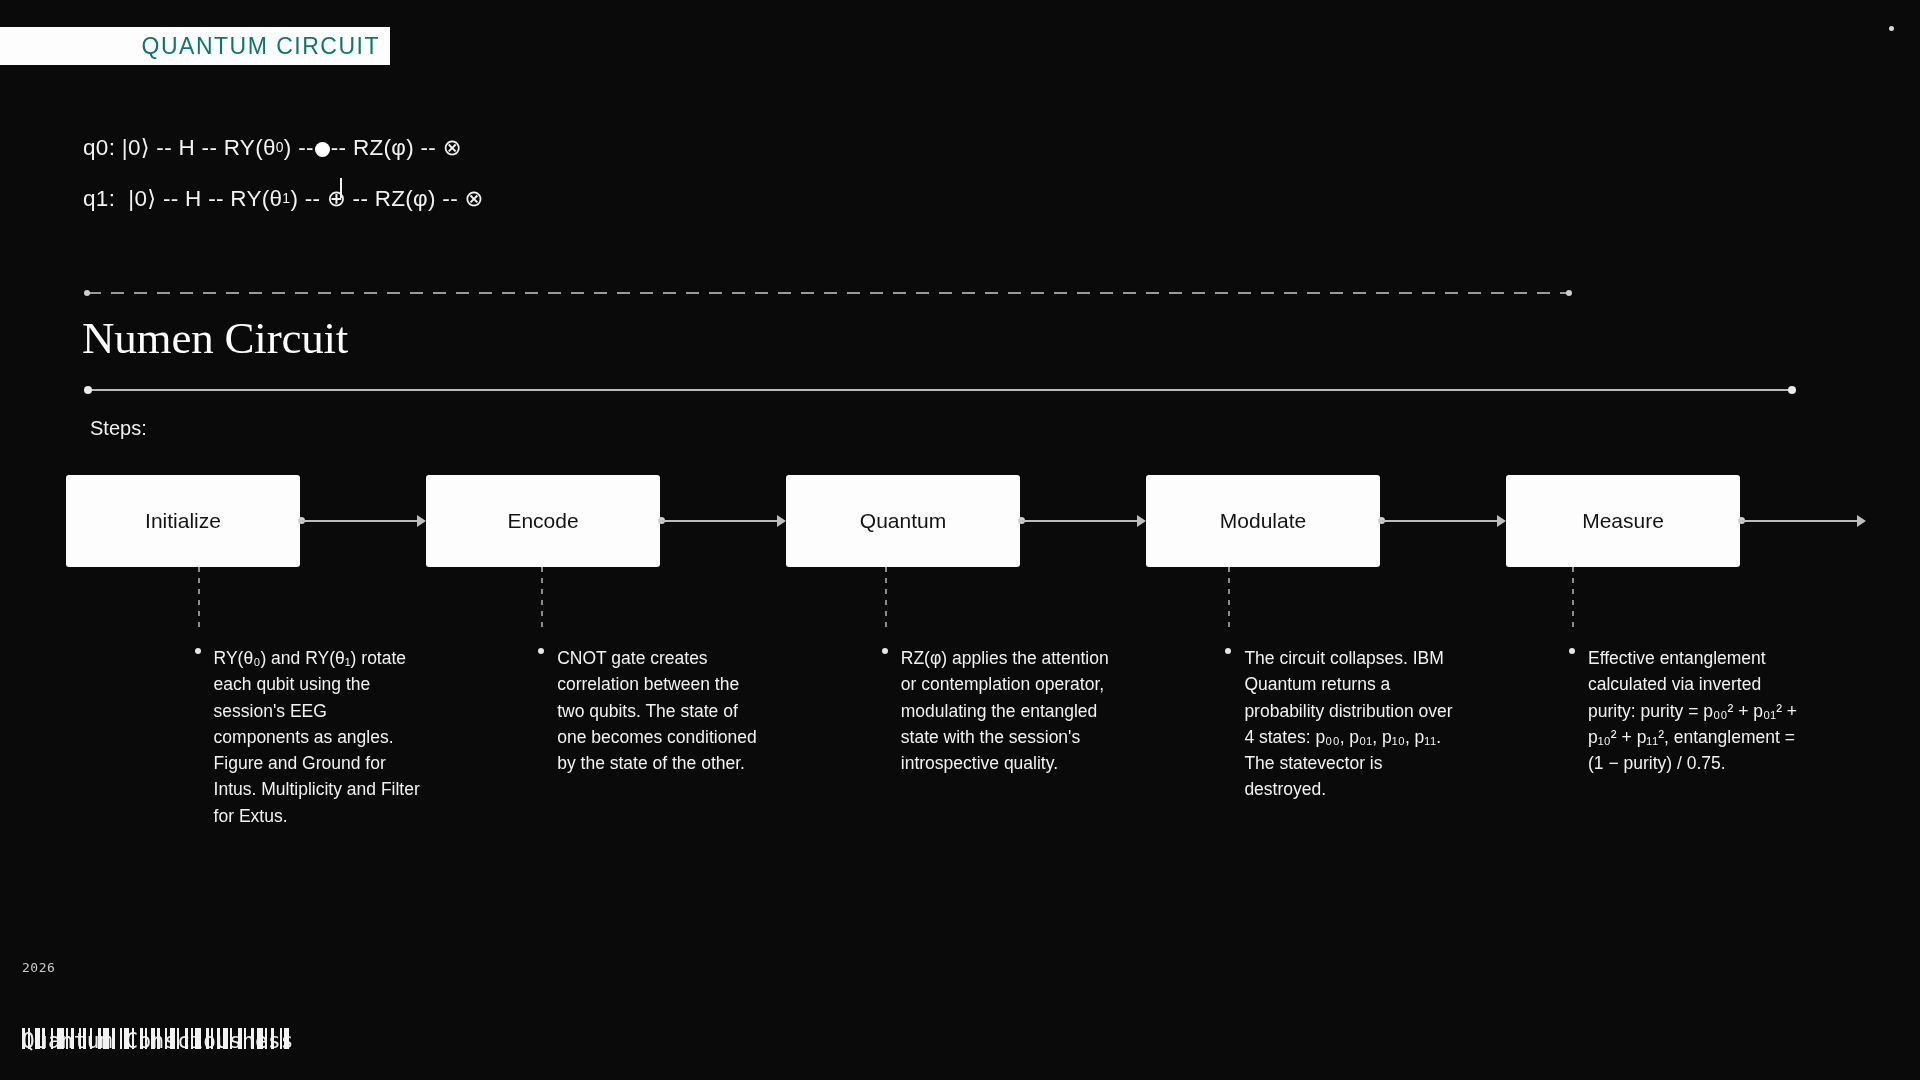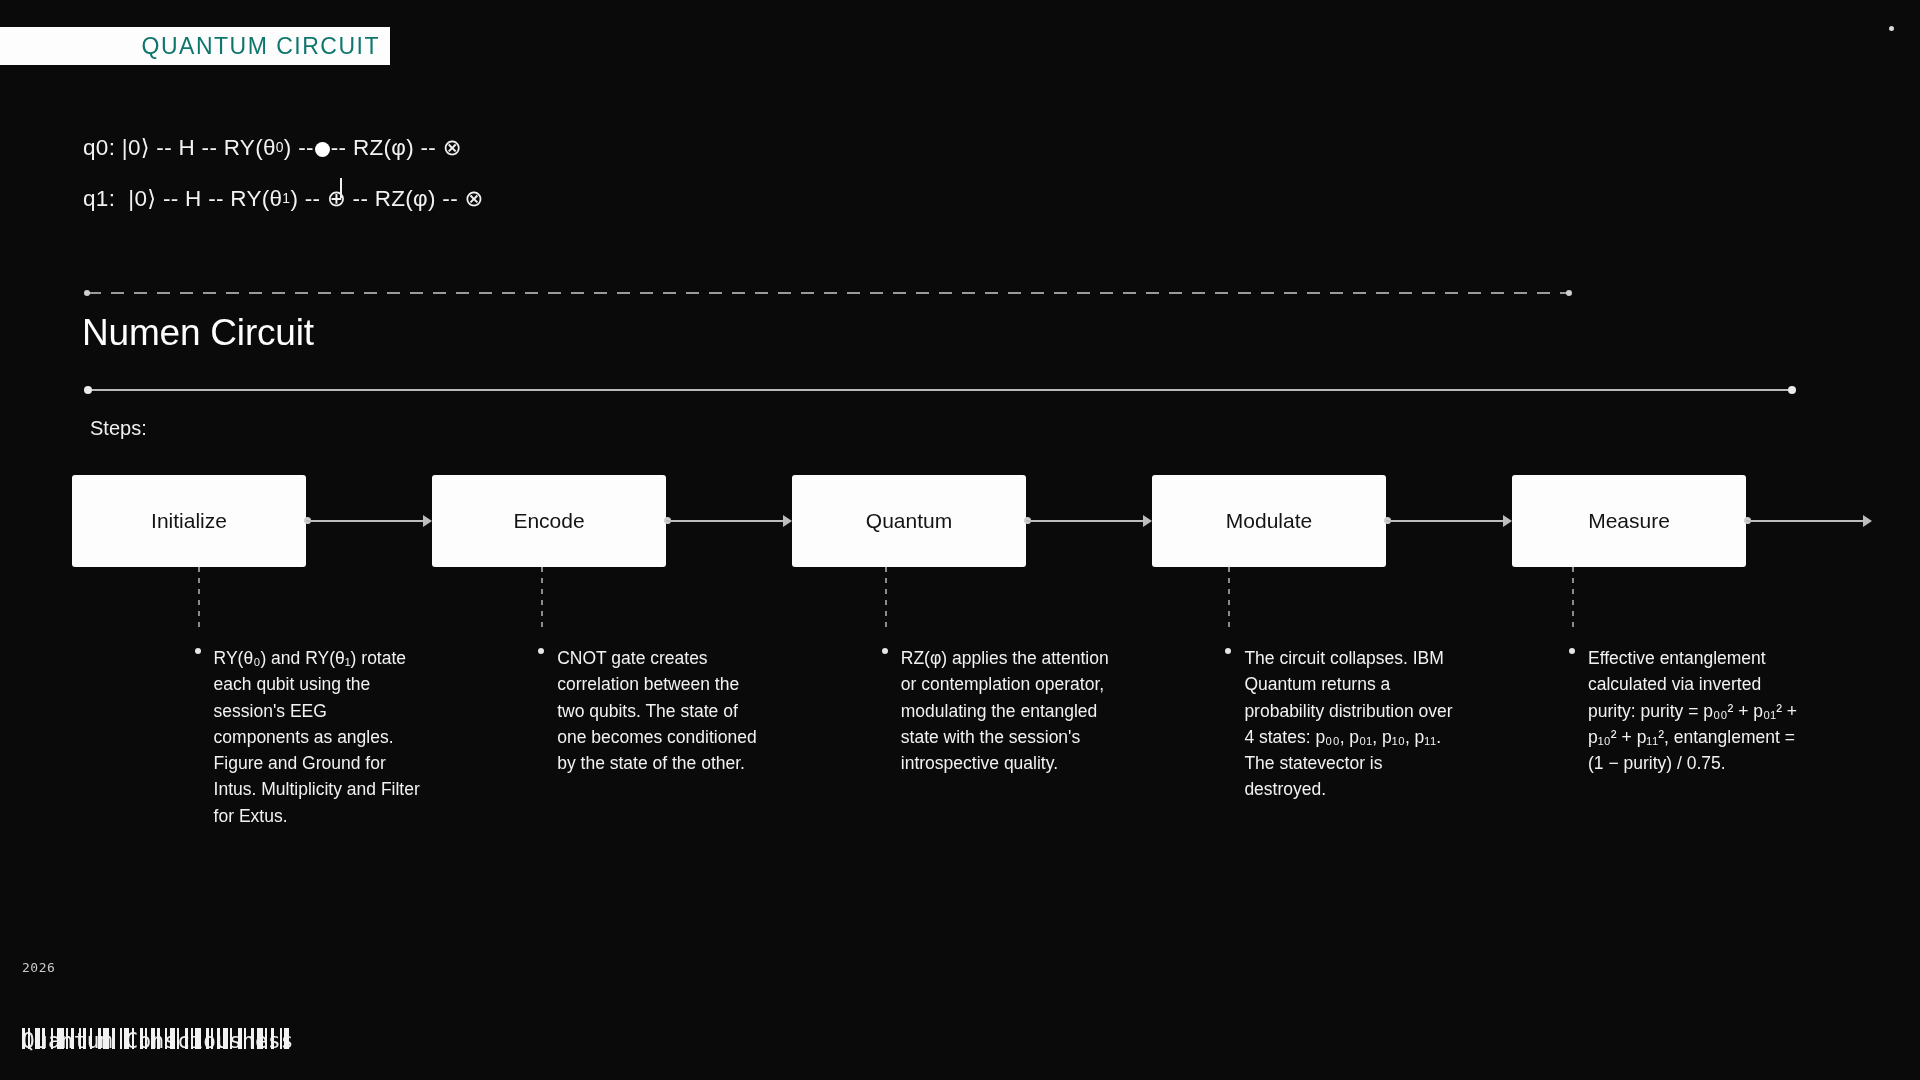--- a/index.html
+++ b/index.html
@@ -56,42 +56,42 @@
   }
   .rule-dashed .cap-l, .rule-dashed .cap-r {
     position:absolute; top:-2px; width:6px; height:6px; border-radius:50%;
     background:#cfcfcf;
   }
   .rule-dashed .cap-l { left:-4px; }
   .rule-dashed .cap-r { right:-4px; }
 
   .title {
     position:absolute; left:82px; top:312px;
-    font-size:37px; font-weight:400; color:#fdfdfd; letter-spacing:-.2px;
+    font-size:45px; font-weight:400; color:#fdfdfd; letter-spacing:-.2px;font-family:Liberation Serif, serif;
   }
 
   .rule-solid {
     position:absolute; left:88px; top:389px; width:1704px; height:2px;
     background:#b9b9b9;
   }
   .rule-solid .cap-l, .rule-solid .cap-r {
     position:absolute; top:-3px; width:8px; height:8px; border-radius:50%;
     background:#eaeaea;
   }
   .rule-solid .cap-l { left:-4px; }
   .rule-solid .cap-r { right:-4px; }
 
   .steps-label {
     position:absolute; left:90px; top:417px;
     font-size:20px; color:#f0f0f0;
   }
 
   
   .flow {
-    position:absolute; left:72px; top:475px;
+    position:absolute; left:66px; top:475px;
     width:1800px; display:flex; align-items:flex-start;
   }
   .node { position:relative; width:234px; flex:0 0 234px; }
   .box {
     height:92px; background:#fdfdfd; border-radius:3px;
     display:flex; align-items:center; justify-content:center;
   }
   .box-label { font-size:21px; color:#141414; }
   .connector {
     flex:1 1 auto; height:92px; position:relative;

